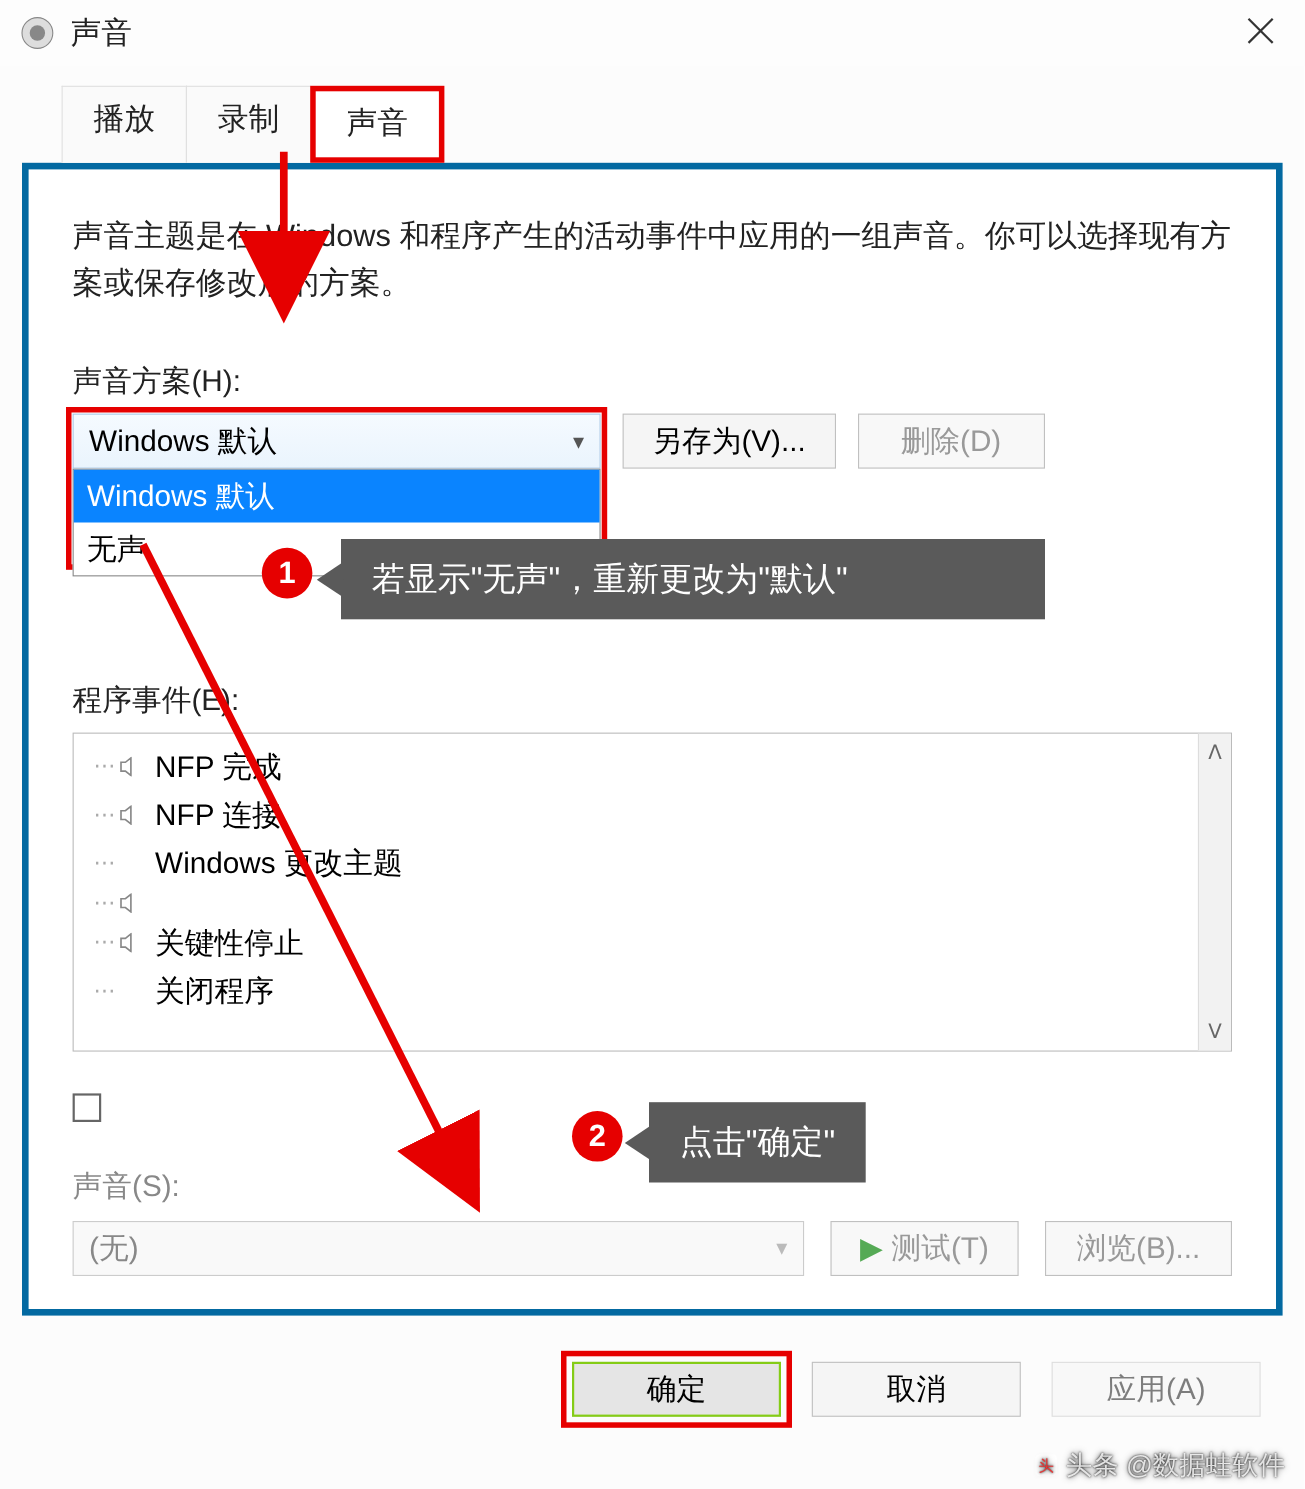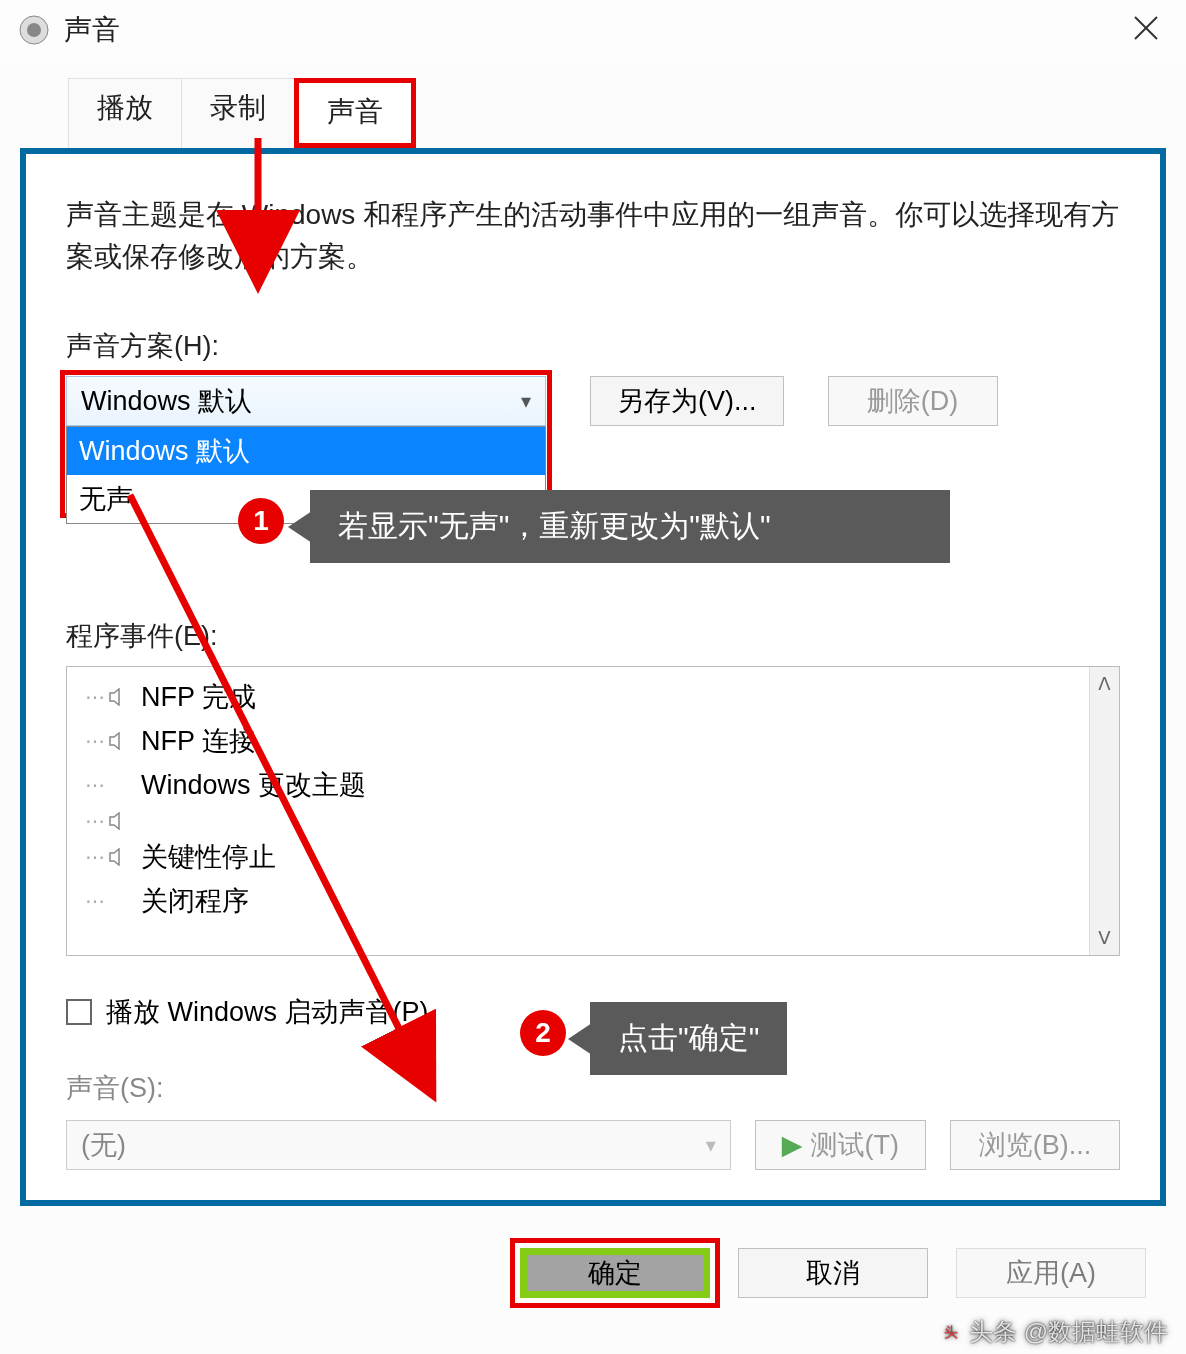--- a/index.html
+++ b/index.html
@@ -37,21 +37,21 @@
     }
     .close-btn {
       font-size: 32px;
       color: #333;
       width: 60px;
       text-align: center;
       cursor: pointer;
     }
     .tabs {
       display: flex;
-      margin-left: 32px;
+      margin-left: 20px;
       margin-top: 18px;
       position: relative;
       z-index: 2;
       padding-left: 36px;
     }
     .tab {
       padding: 10px 28px 12px;
       font-size: 28px;
       color: #222;
       background: #fafafa;
@@ -83,21 +83,21 @@
       line-height: 1.5;
       margin-bottom: 50px;
     }
     .section-label {
       font-size: 27px;
       color: #222;
       margin-bottom: 12px;
     }
     .scheme-row {
       display: flex;
-      gap: 44px;
+      gap: 20px;
       position: relative;
       margin-bottom: 10px;
     }
     .combo-wrap {
       position: relative;
       width: 480px;
     }
     .combo {
       width: 100%;
       height: 50px;
@@ -264,22 +264,22 @@
       color: #888;
     }
     .footer-buttons {
       display: flex;
       gap: 28px;
       justify-content: flex-end;
       padding: 22px 40px;
       position: relative;
     }
     .ok-btn {
-      border: 7px solid #84cc16;
-      background: #a3a3a3;
+      border: 2px solid #84cc16;
+      background: #e5e5e5;
     }
     .callout {
       position: absolute;
       background: #5a5a5a;
       color: #fff;
       font-size: 30px;
       padding: 16px 28px;
       display: flex;
       align-items: center;
       z-index: 50;
@@ -431,21 +431,20 @@
       </div>
       <div class="scrollbar">
         <span class="scroll-arrow">ꓥ</span>
         <div style="flex:1"></div>
         <span class="scroll-arrow">ꓦ</span>
       </div>
     </div>
 
     <div class="checkbox-row">
       <span class="checkbox"></span>
-      <span>播放 Windows 启动声音(P)</span>
     </div>
 
     <div class="sound-label">声音(S):</div>
     <div class="sound-row">
       <div class="sound-combo">
         <span>(无)</span>
         <span class="combo-chevron" style="color:#bbb">▾</span>
       </div>
       <button class="btn disabled">
         <span style="color:#5a5;margin-right:8px;">▶</span>

